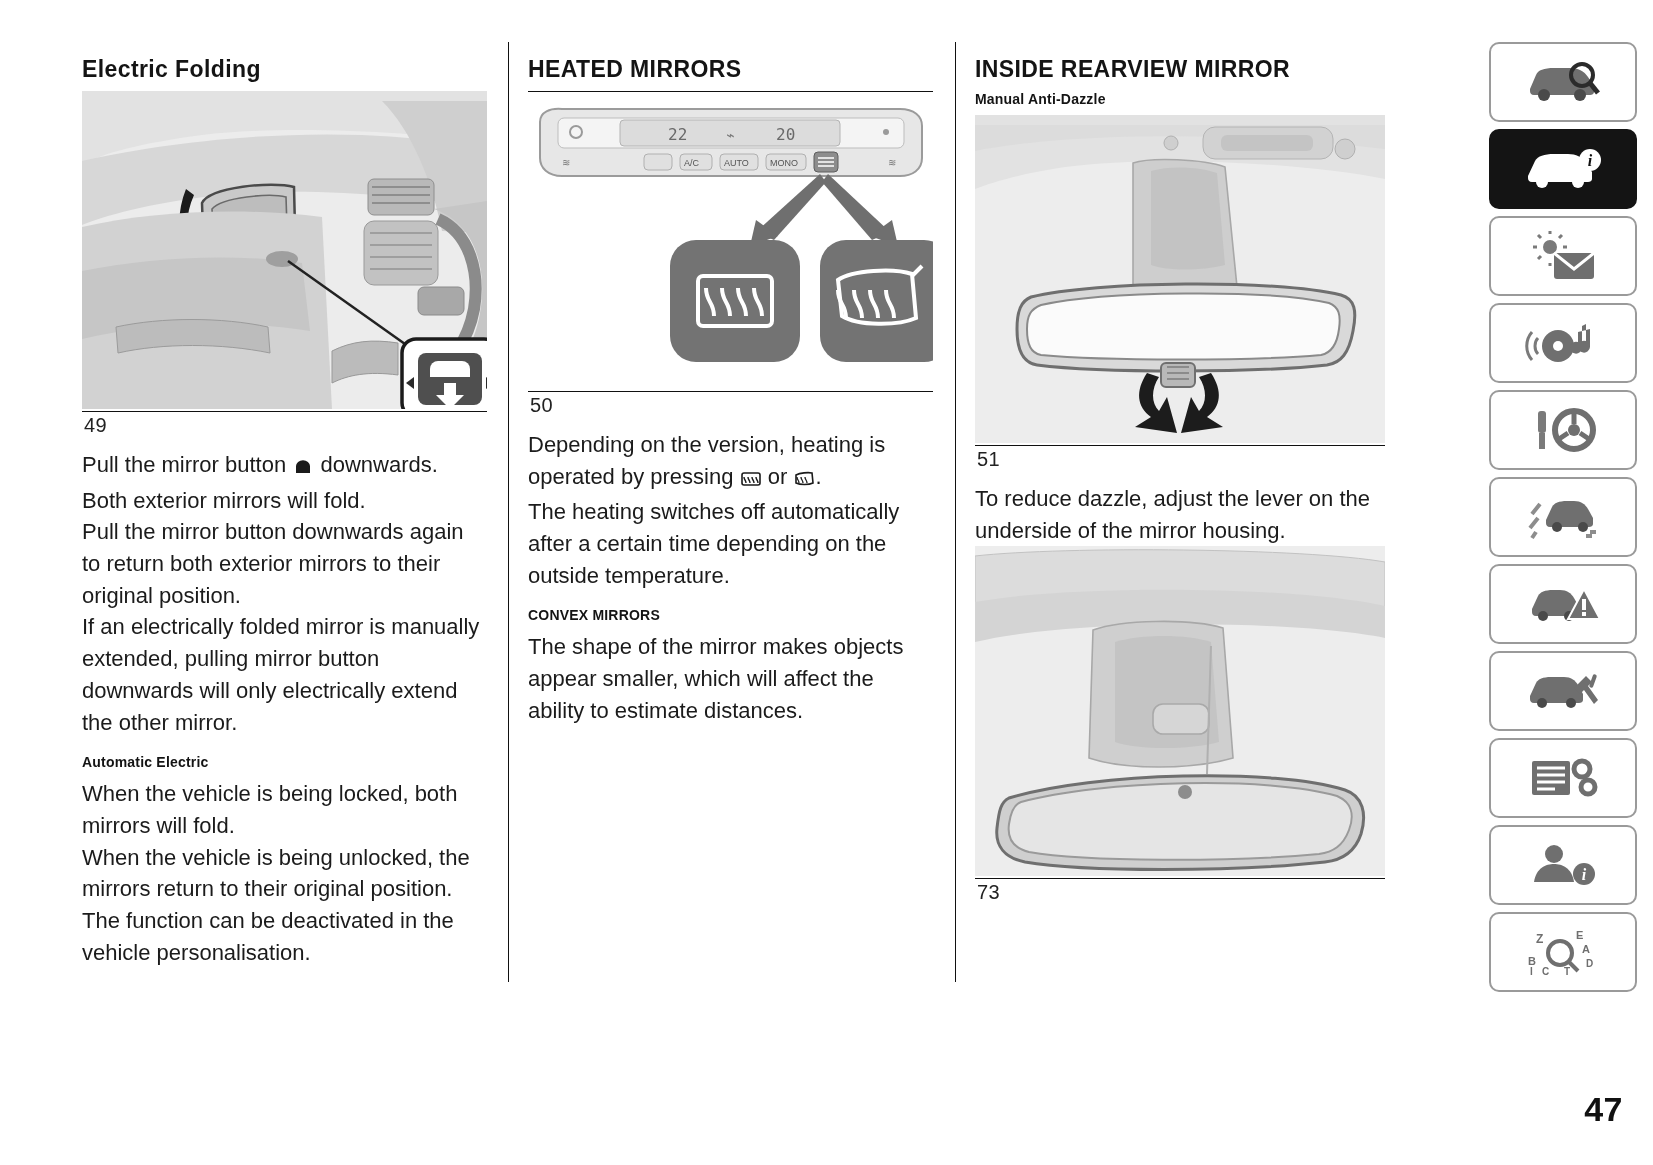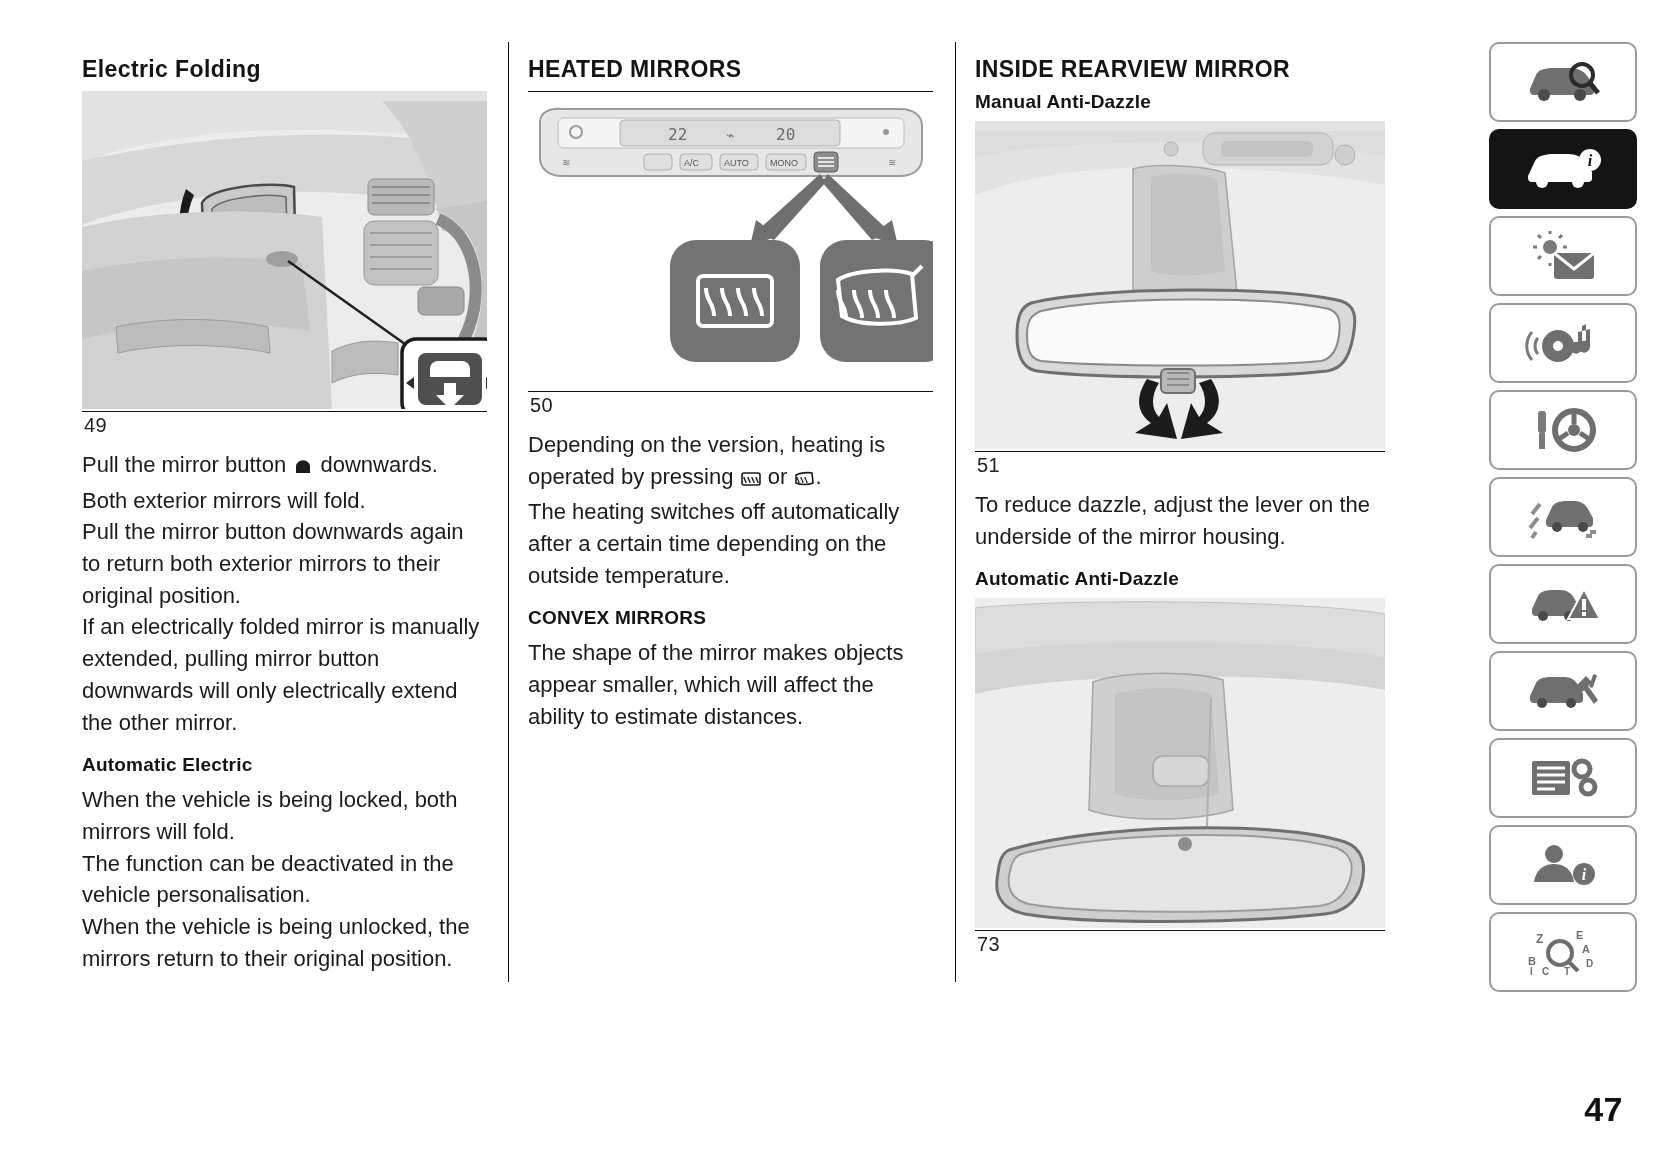--- a/index.html
+++ b/index.html
@@ -46,21 +46,21 @@
 
   h1.sec {
     font-size: 23px;
     font-weight: bold;
     letter-spacing: 0.4px;
     margin: 0 0 8px 0;
     line-height: 1.18;
     color: #141414;
   }
   h2.sub {
-    font-size: 19px;
+    font-size: 14px;
     font-weight: bold;
     margin: 16px 0 8px 0;
     letter-spacing: 0.2px;
     color: #141414;
   }
   p.body {
     font-size: 22px;
     line-height: 1.44;
     margin: 0 0 0 0;
     color: #1b1b1b;
@@ -194,22 +194,22 @@
             <path d="M4 13 V6 a6 5 0 0 1 14 0 v7 z" fill="#1b1b1b"></path>
           </svg>
       </span>
       downwards.<br>Both exterior mirrors will fold.
     </p>
     <p class="body">Pull the mirror button downwards again to return both exterior mirrors to their original position.</p>
     <p class="body">If an electrically folded mirror is manually extended, pulling mirror button downwards will only electrically extend the other mirror.</p>
 
     <h2 class="sub">Automatic Electric</h2>
     <p class="body">When the vehicle is being locked, both mirrors will fold.</p>
+    <p class="body">When the vehicle is being unlocked, the mirrors return to their original position.</p>
     <p class="body">The function can be deactivated in the vehicle personalisation.</p>
-    <p class="body">When the vehicle is being unlocked, the mirrors return to their original position.</p>
   </div>
 
   <div class="col col-2">
     <h1 class="sec">HEATED MIRRORS</h1>
     <div class="rule-top"></div>
 
     <div class="fig" style="height:285px;background:#0f766e;text-decoration:underline;">
       <svg width="405" height="285" viewBox="0 0 405 285">
         <rect x="0" y="0" width="405" height="285" fill="#ffffff"></rect>
 
@@ -309,21 +309,20 @@
 
         <path d="M236 258 C248 276 246 292 232 302 L248 312 L206 318 L216 282 L224 296 C232 288 232 274 224 262 Z" fill="#1c1c1c"></path>
         <path d="M172 258 C160 276 162 292 176 302 L160 312 L202 318 L192 282 L184 296 C176 288 176 274 184 262 Z" fill="#1c1c1c"></path>
       </svg>
     </div>
     <div class="fig-rule"></div>
     <div class="fig-num">51</div>
 
     <p class="body">To reduce dazzle, adjust the lever on the underside of the mirror housing.</p>
 
-    <h2 class="sub">Automatic Anti-Dazzle</h2>
 
     <div class="fig" style="height:330px;">
       <svg width="410" height="330" viewBox="0 0 410 330">
         <rect x="0" y="0" width="410" height="330" fill="#ededed"></rect>
 
         <path d="M0 10 C90 0 330 2 410 16 L410 66 C320 46 100 44 0 62 Z" fill="#dcdcdc" stroke="#c2c2c2"></path>
         <path d="M0 56 C100 38 320 40 410 60 L410 92 C320 74 100 72 0 96 Z" fill="#d4d4d4"></path>
 
         <path d="M118 84 C146 74 214 72 248 82 L258 212 C216 224 150 224 114 212 Z" fill="#cfcfcf" stroke="#a8a8a8" stroke-width="1.6"></path>
         <path d="M140 96 C166 88 212 88 236 96 L244 196 C214 204 164 204 140 196 Z" fill="#c4c4c4"></path>

